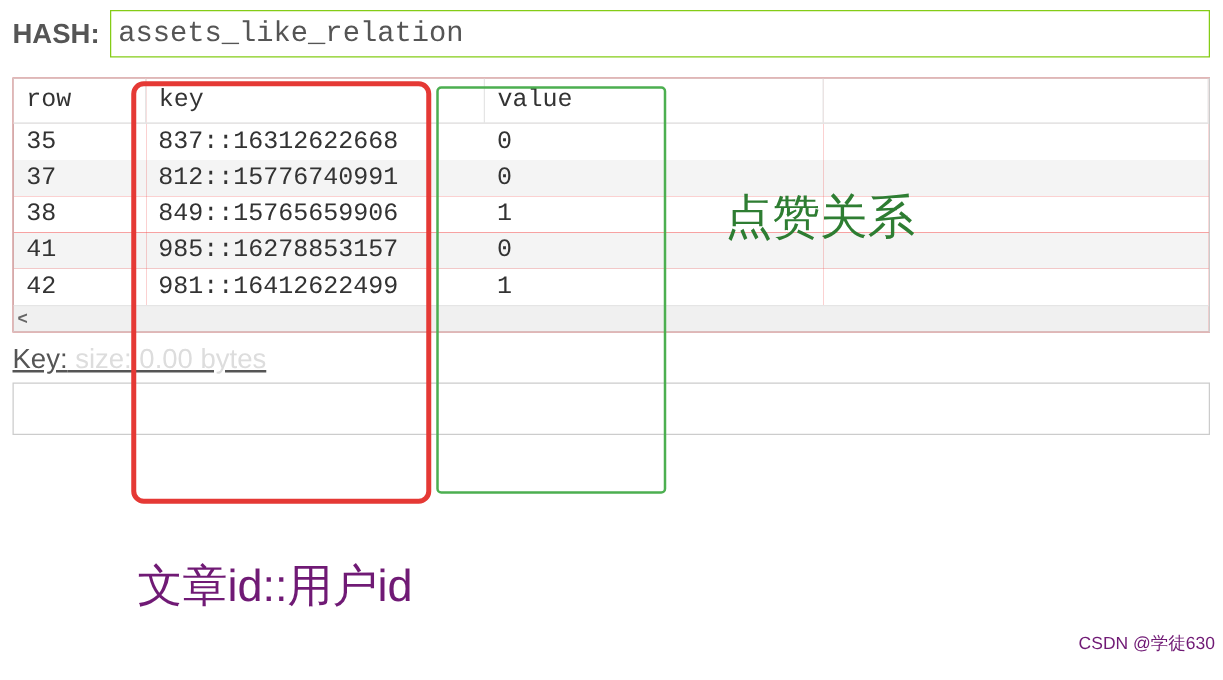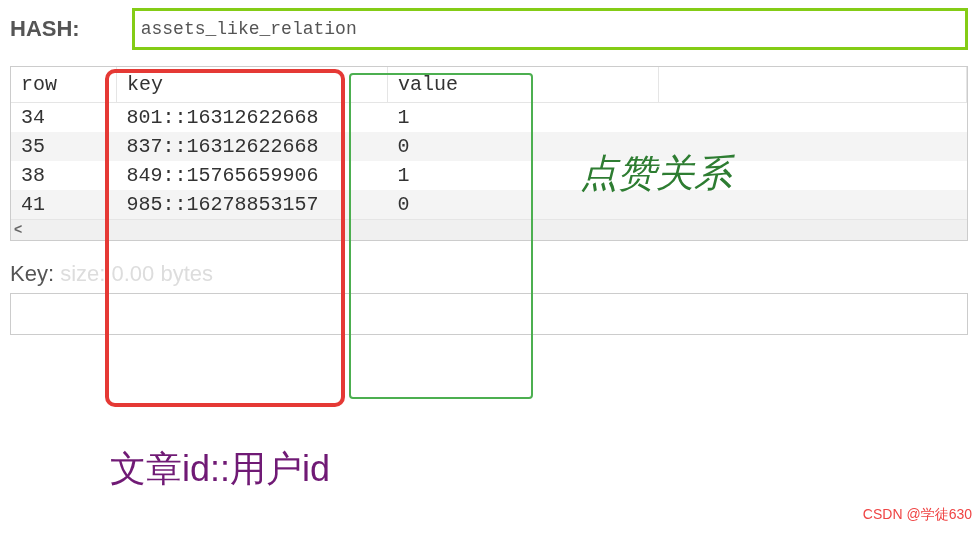--- a/index.html
+++ b/index.html
@@ -24,28 +24,27 @@
     }
     
     .hash-label {
       font-weight: bold;
       font-size: 22px;
       color: #555;
     }
     
     .hash-input {
       flex: 1;
-      border: 3px solid #84cc16;
+      border: 1px solid #84cc16;
       padding: 4px 6px;
-      font-size: 18px;
+      font-size: 23px;
       font-family: Consolas, "Courier New", monospace;
       color: #555;
       height: 28px;
       line-height: 28px;
-      margin-left: 44px;
     }
     
     .table-container {
       margin: 10px 10px 0 10px;
       border: 1px solid #ccc;
       position: relative;
       background: #ef4444;
     }
     
     table {
@@ -132,41 +131,42 @@
     
     .annotation-red {
       position: absolute;
       color: #701a75;
       font-size: 36px;
       font-weight: normal;
       font-family: "Microsoft YaHei", sans-serif;
     }
     
     .key-section {
-      margin: 20px 10px 6px 10px;
+      margin: 8px 10px 6px 10px;
       font-size: 22px;
       color: #555;
+      text-decoration: underline;
     }
     .key-section .faded {
       color: #ddd;
     }
     
     .bottom-box {
       margin: 0 10px 10px 10px;
       border: 1px solid #ccc;
       height: 40px;
       background: #fff;
     }
     
     .watermark {
       position: absolute;
       right: 6px;
       bottom: 20px;
       font-size: 14px;
-      color: #ef4444;
+      color: #701a75;
       font-family: sans-serif;
     }
   </style>
 </head>
 <body>
 
 <div class="hash-row">
   <span class="hash-label">HASH:</span>
   <input type="text" class="hash-input" value="assets_like_relation" style="">
 </div>
@@ -176,55 +176,61 @@
     <thead>
       <tr>
         <th class="col-row">row</th>
         <th class="col-key">key</th>
         <th class="col-value">value</th>
         <th class="col-rest"></th>
       </tr>
     </thead>
     <tbody id="tbody">
         <tr>
-          <td class="col-row">34</td>
-          <td class="col-key">801::16312622668</td>
-          <td class="col-value">1</td>
-          <td class="col-rest"></td>
-        </tr>
-        <tr>
           <td class="col-row">35</td>
           <td class="col-key">837::16312622668</td>
           <td class="col-value">0</td>
           <td class="col-rest"></td>
         </tr>
         <tr>
+          <td class="col-row">37</td>
+          <td class="col-key">812::15776740991</td>
+          <td class="col-value">0</td>
+          <td class="col-rest"></td>
+        </tr>
+        <tr>
           <td class="col-row">38</td>
           <td class="col-key">849::15765659906</td>
           <td class="col-value">1</td>
           <td class="col-rest"></td>
         </tr>
         <tr>
           <td class="col-row">41</td>
           <td class="col-key">985::16278853157</td>
           <td class="col-value">0</td>
+          <td class="col-rest"></td>
+        </tr>
+        <tr>
+          <td class="col-row">42</td>
+          <td class="col-key">981::16412622499</td>
+          <td class="col-value">1</td>
           <td class="col-rest"></td>
         </tr>
       </tbody>
   </table>
   <div class="scrollbar-h">
     <span class="scroll-arrow-left">&lt;</span>
   </div>
 
   <div class="red-box" style="left:94px; top:2px; width:232px; height:330px;"></div>
 
   <div class="green-box" style="left:338px; top:6px; width:180px; height:322px;"></div>
 </div>
 
-<div class="annotation-green" style="left:580px; top:148px;font-style:italic;">点赞关系</div>
+<div class="annotation-green" style="left:580px; top:148px;">点赞关系</div>
 <div class="annotation-red" style="left:110px; top:445px;">文章id::用户id</div>
 
 <div class="key-section">
   <span>Key:</span><span class="faded"> size: 0.00 bytes</span>
 </div>
 
 <div class="bottom-box"></div>
 
 <div class="watermark">CSDN @学徒630</div>
 

